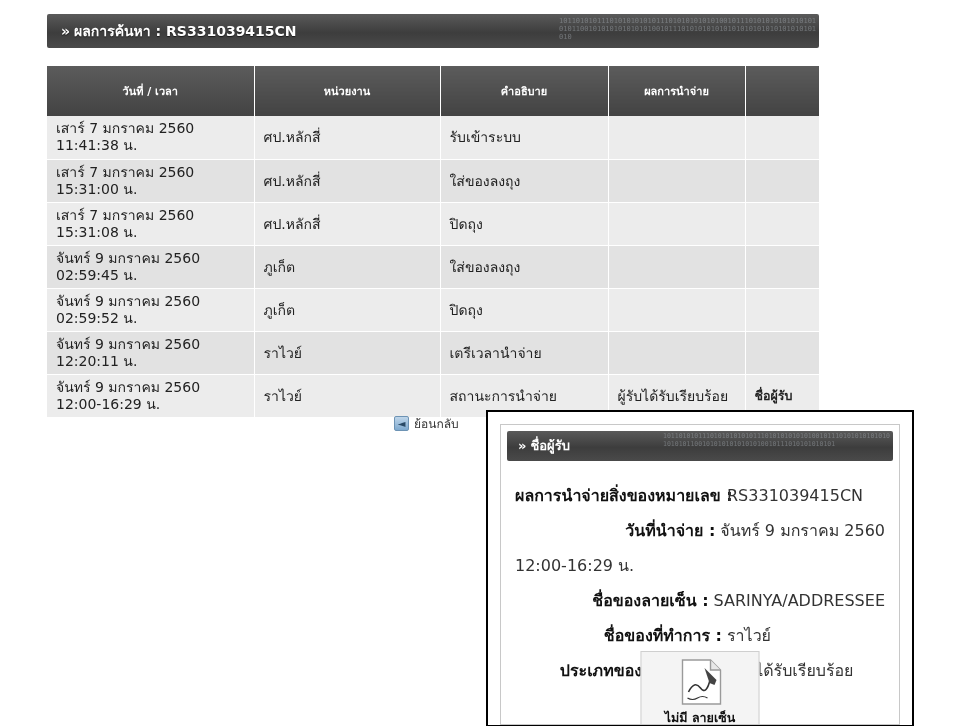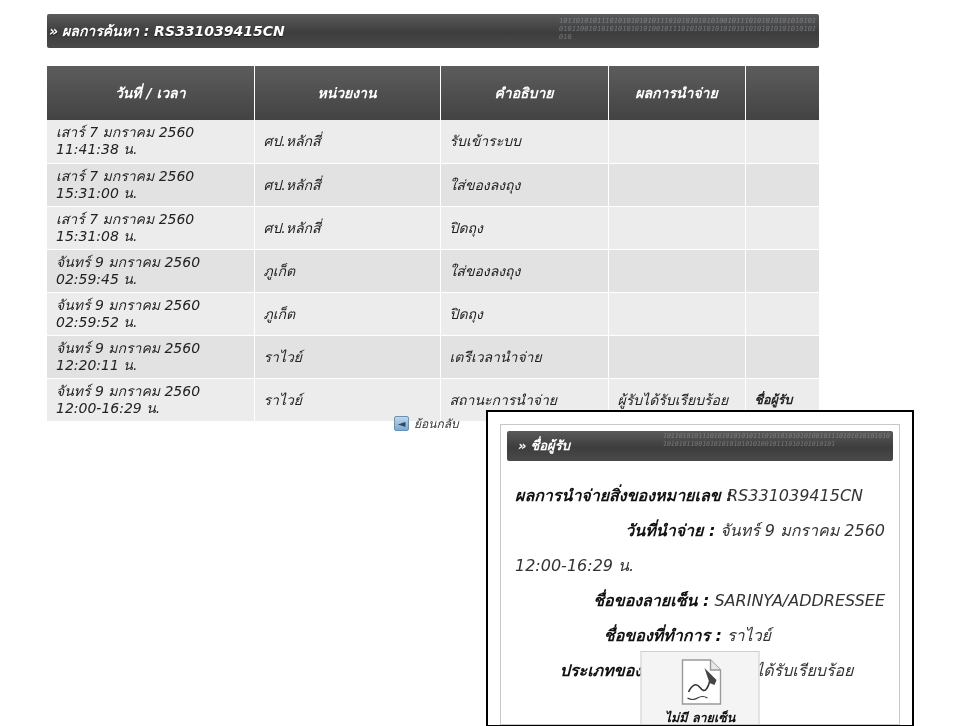--- a/index.html
+++ b/index.html
@@ -8,21 +8,20 @@
     padding: 0;
     background: #ffffff;
     font-family: "DejaVu Sans", "Liberation Sans", sans-serif;
   }
   #page {
     position: relative;
     width: 953px;
     height: 726px;
     overflow: hidden;
     background: #ffffff;
-    font-style: italic;
   }
 
   
   .result-header {
     position: absolute;
     left: 47px;
     top: 14px;
     width: 772px;
     height: 34px;
     background: #4a4a4a;
@@ -46,40 +45,40 @@
     overflow: hidden;
     padding-top: 3px;
   }
   .result-header .title {
     position: relative;
     z-index: 2;
     color: #ffffff;
     font-size: 14px;
     font-weight: bold;
     line-height: 34px;
-    padding-left: 2px;
+    padding-left: 14px;
     white-space: nowrap;
     text-shadow: 0 1px 1px rgba(0,0,0,.6);
   }
   .chev { letter-spacing: -2px; margin-right: 6px; }
 
   
   table.track {
     position: absolute;
     left: 47px;
     top: 66px;
     width: 772px;
     border-collapse: collapse;
     font-size: 14px;
   }
   table.track th {
     background: #4d4d4d;
     background: linear-gradient(to bottom, #5c5c5c, #434343);
     color: #ffffff;
-    font-size: 14px;
+    font-size: 11px;
     font-weight: bold;
     height: 28px;
     text-align: center;
     border-right: 1px solid #ffffff;
     padding: 16px 6px;
   }
   table.track th:last-child { border-right: none; }
   table.track td {
     height: 43px;
     padding: 4px 9px;

